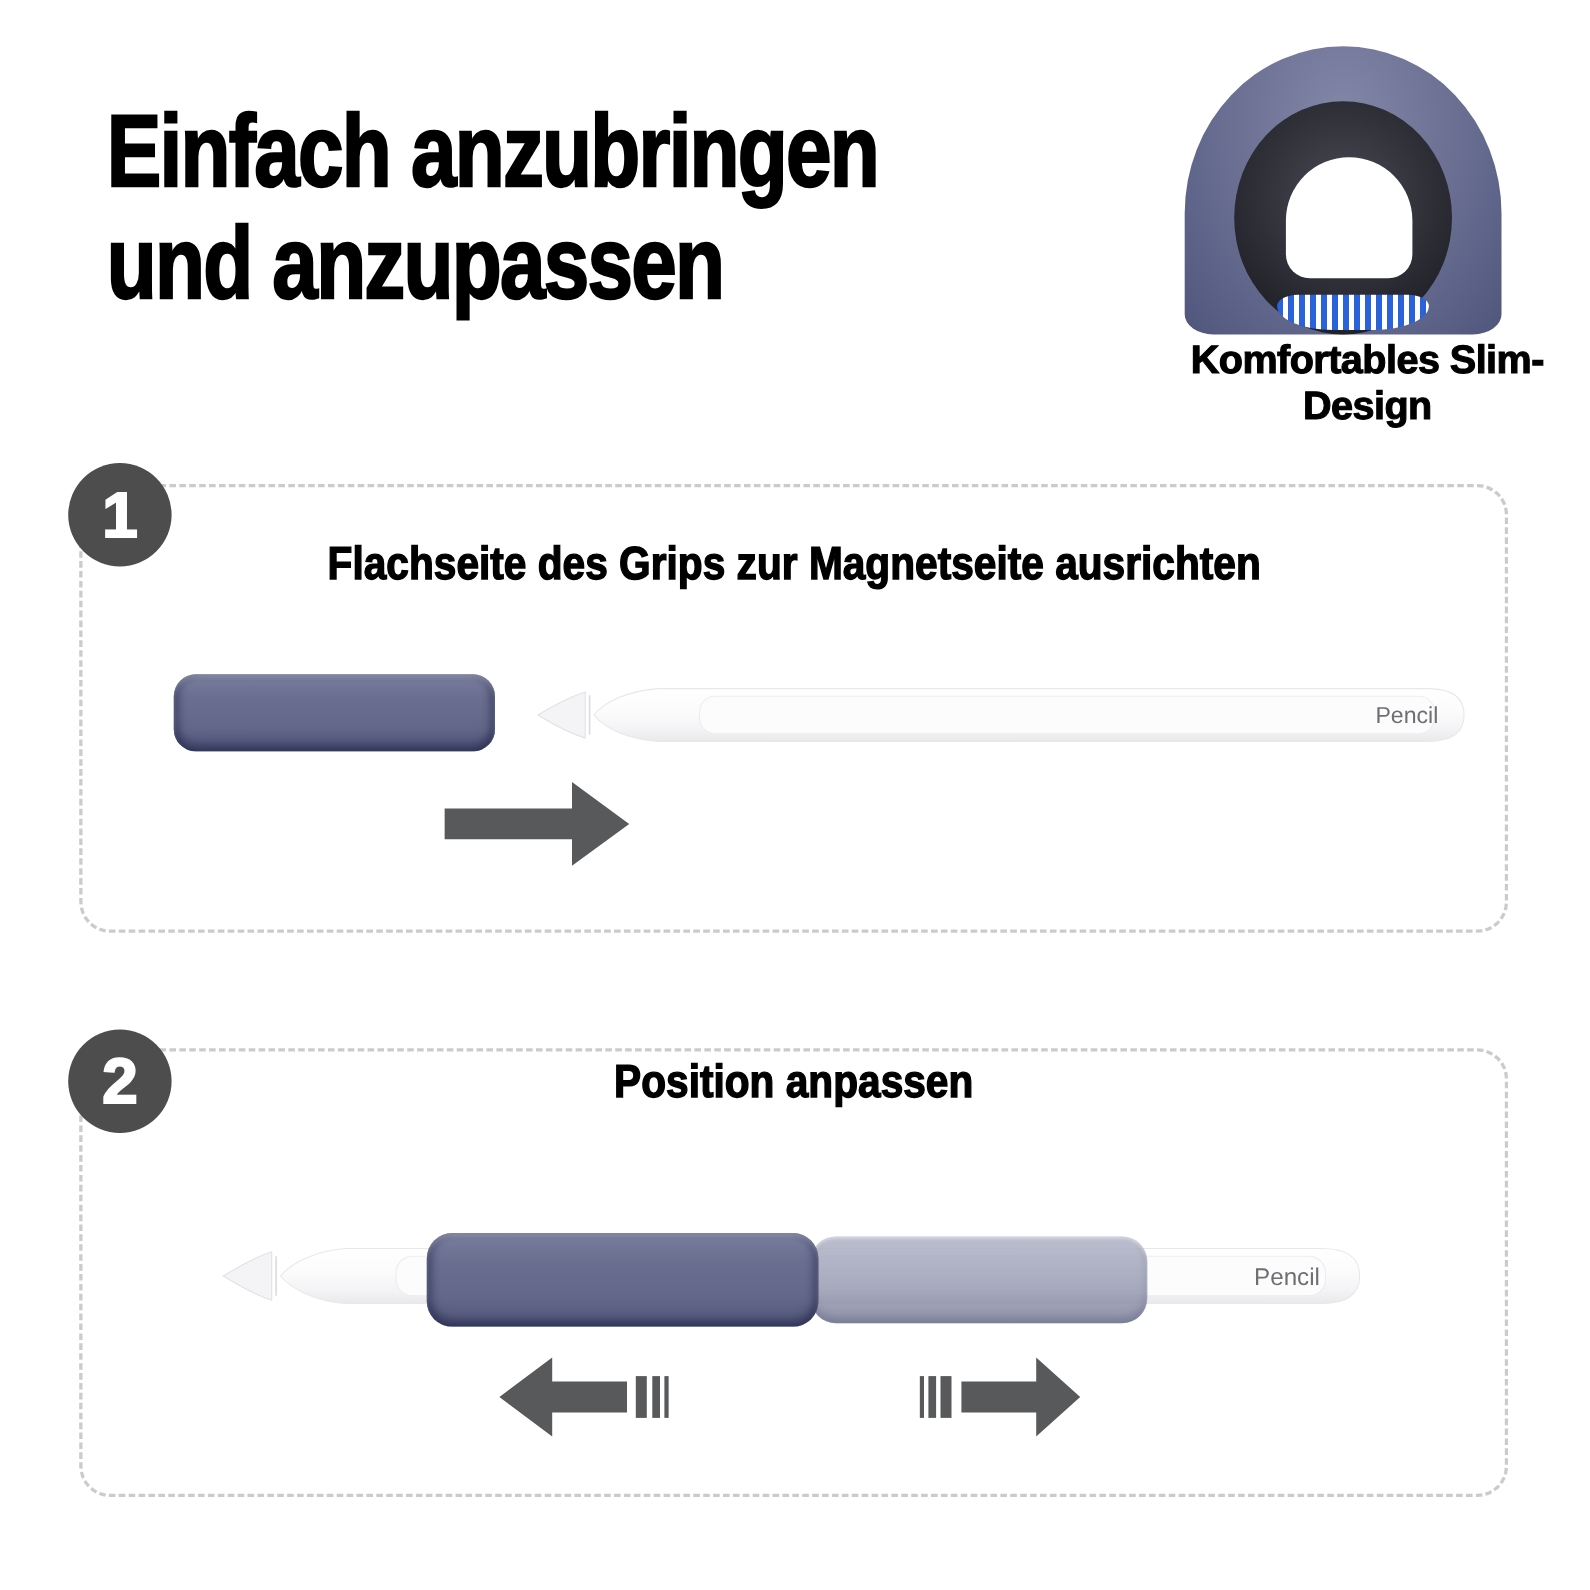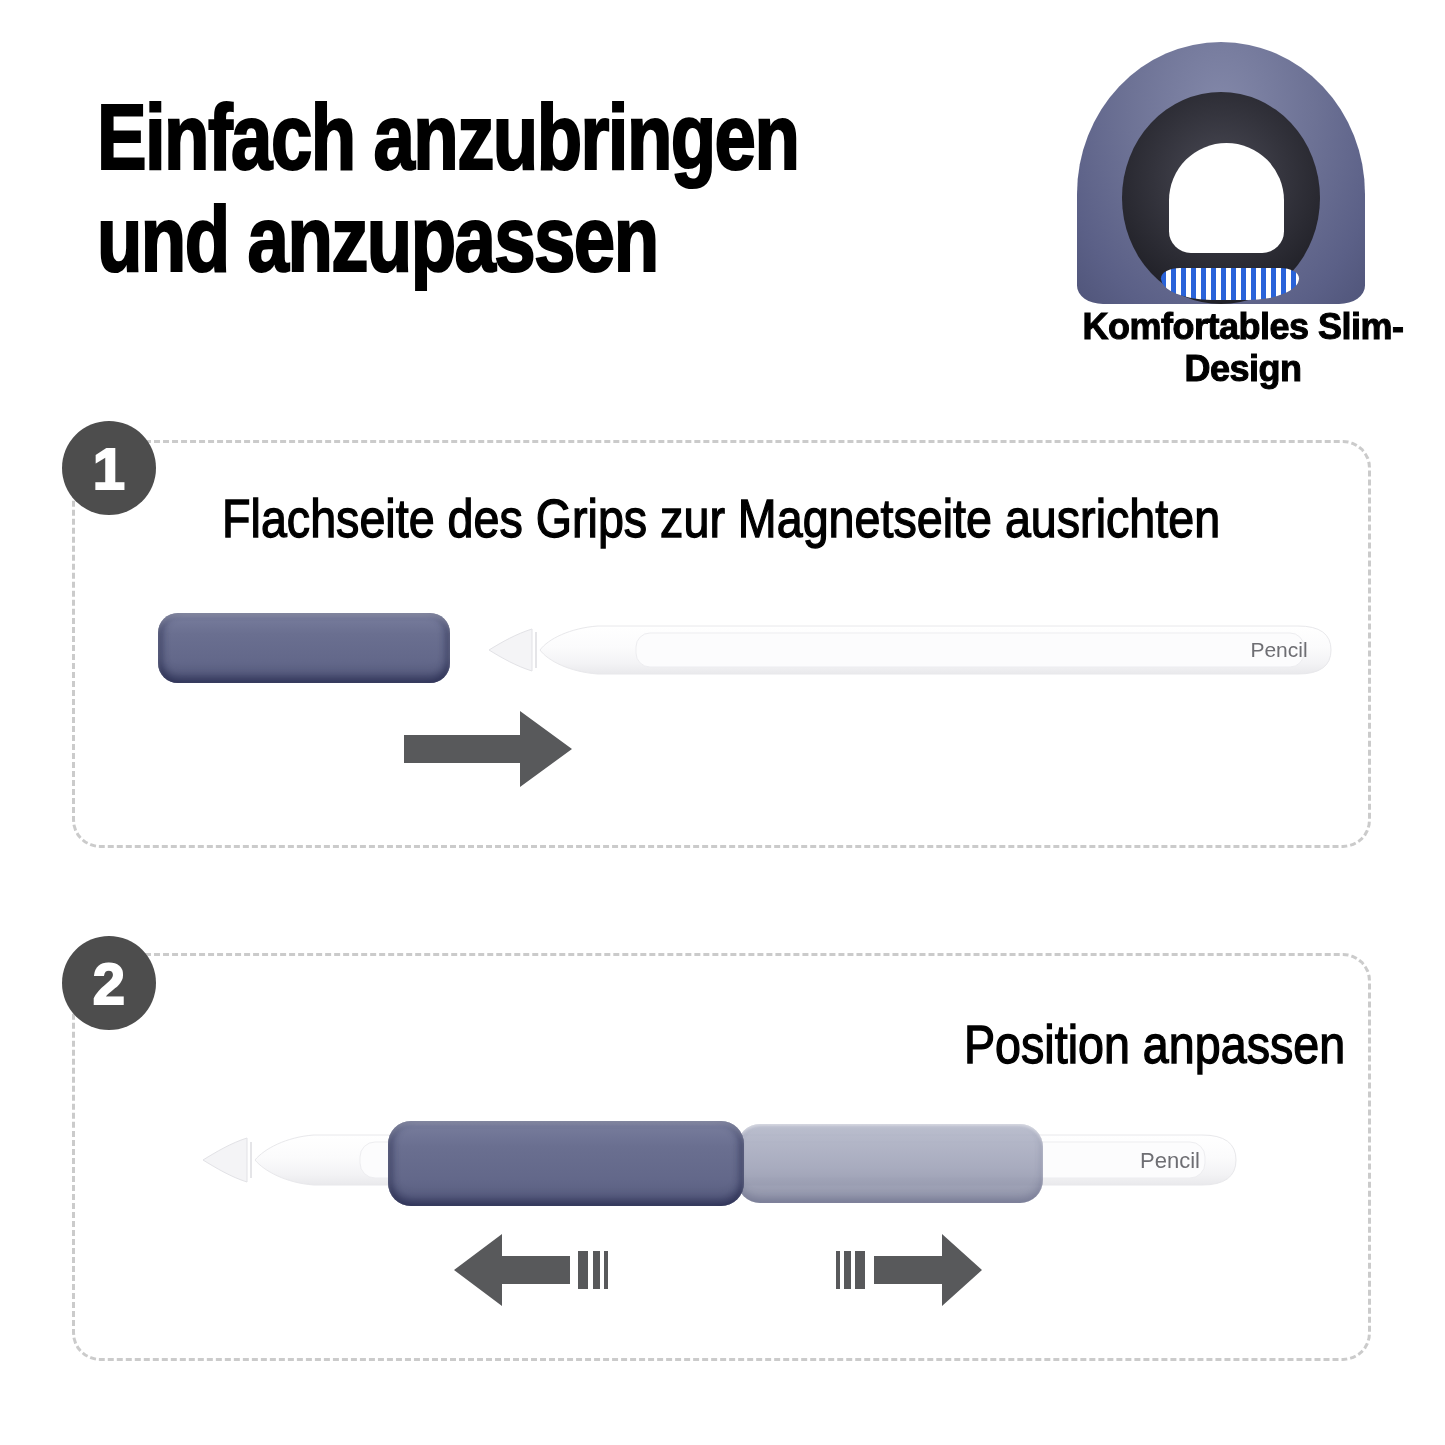--- a/index.html
+++ b/index.html
@@ -28,24 +28,24 @@
         font-size:36px;font-weight:700;letter-spacing:-.5px;-webkit-text-stroke:1px #000;}
 
   
   .panel{position:absolute;left:72px;width:1299px;height:408px;box-sizing:border-box;
          border:3px dashed #cbcbcb;border-radius:28px;}
   .p1{top:440px;} .p2{top:953px;}
   .badge{position:absolute;left:62px;width:94px;height:94px;border-radius:50%;background:#4d4d4d;
          color:#fff;display:flex;align-items:center;justify-content:center;
          font-size:58px;font-weight:700;-webkit-text-stroke:2px #fff;}
   .b1{top:421px;} .b2{top:936px;}
-  .heading{position:absolute;left:72px;width:1299px;text-align:center;font-size:53px;
-           font-weight:400;-webkit-text-stroke:1.3px #000;white-space:nowrap;}
+  .heading{position:absolute;left:72px;width:1299px;text-align:center;font-size:42px;
+           font-weight:700;-webkit-text-stroke:1.3px #000;white-space:nowrap;}
   .heading span{display:inline-block;transform:scaleX(.88);}
-  .h1pos{top:488px;} .h2pos{top:1014px;text-align:right;}
+  .h1pos{top:488px;} .h2pos{top:959px;}
 
   
   .grip{position:absolute;
         background:linear-gradient(180deg,#797e9e 0%,#6a6f90 30%,#63688a 68%,#565b7e 100%);
         box-shadow:inset 0 3px 4px rgba(255,255,255,.25),
                    inset 0 -7px 10px rgba(35,39,75,.55),
                    inset 5px 0 7px rgba(35,39,75,.35),
                    inset -5px 0 7px rgba(35,39,75,.35);}
   .grip1{left:158px;top:613px;width:292px;height:70px;border-radius:20px;}
   .grip2-solid{left:388px;top:1121px;width:356px;height:85px;border-radius:23px;}

